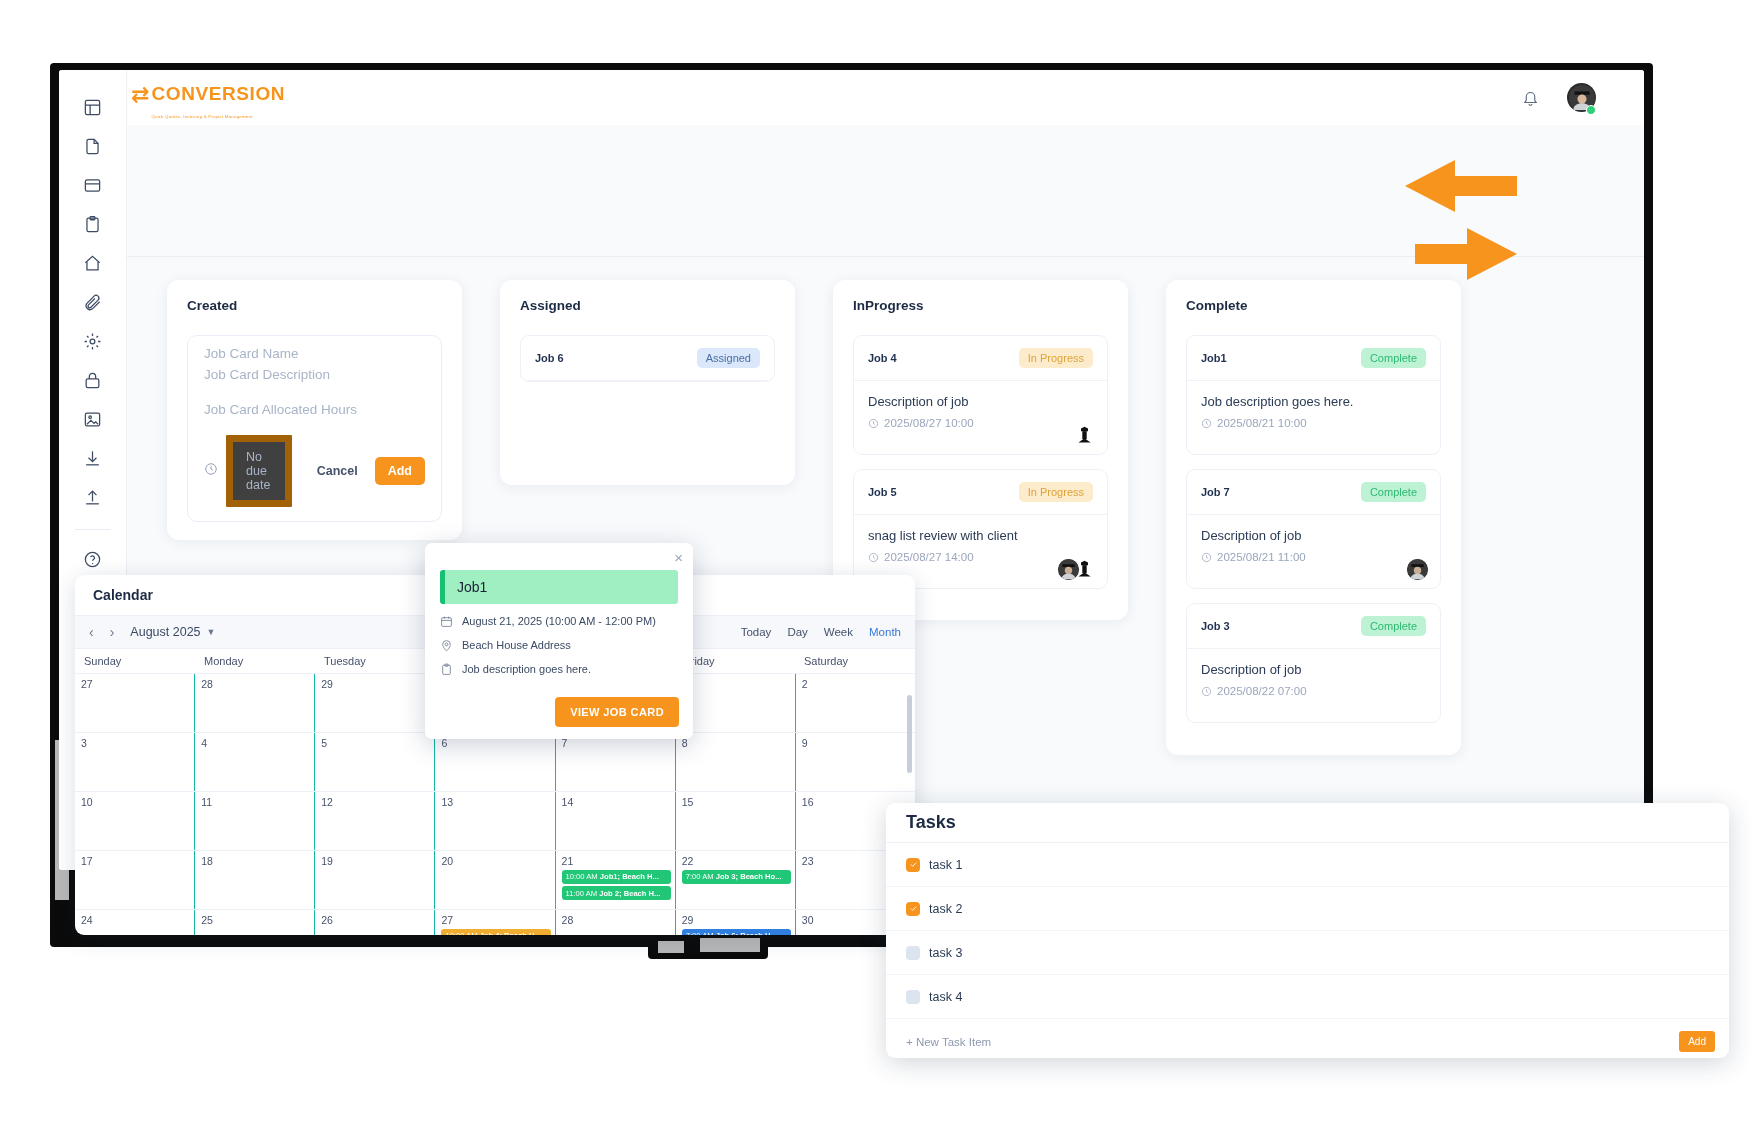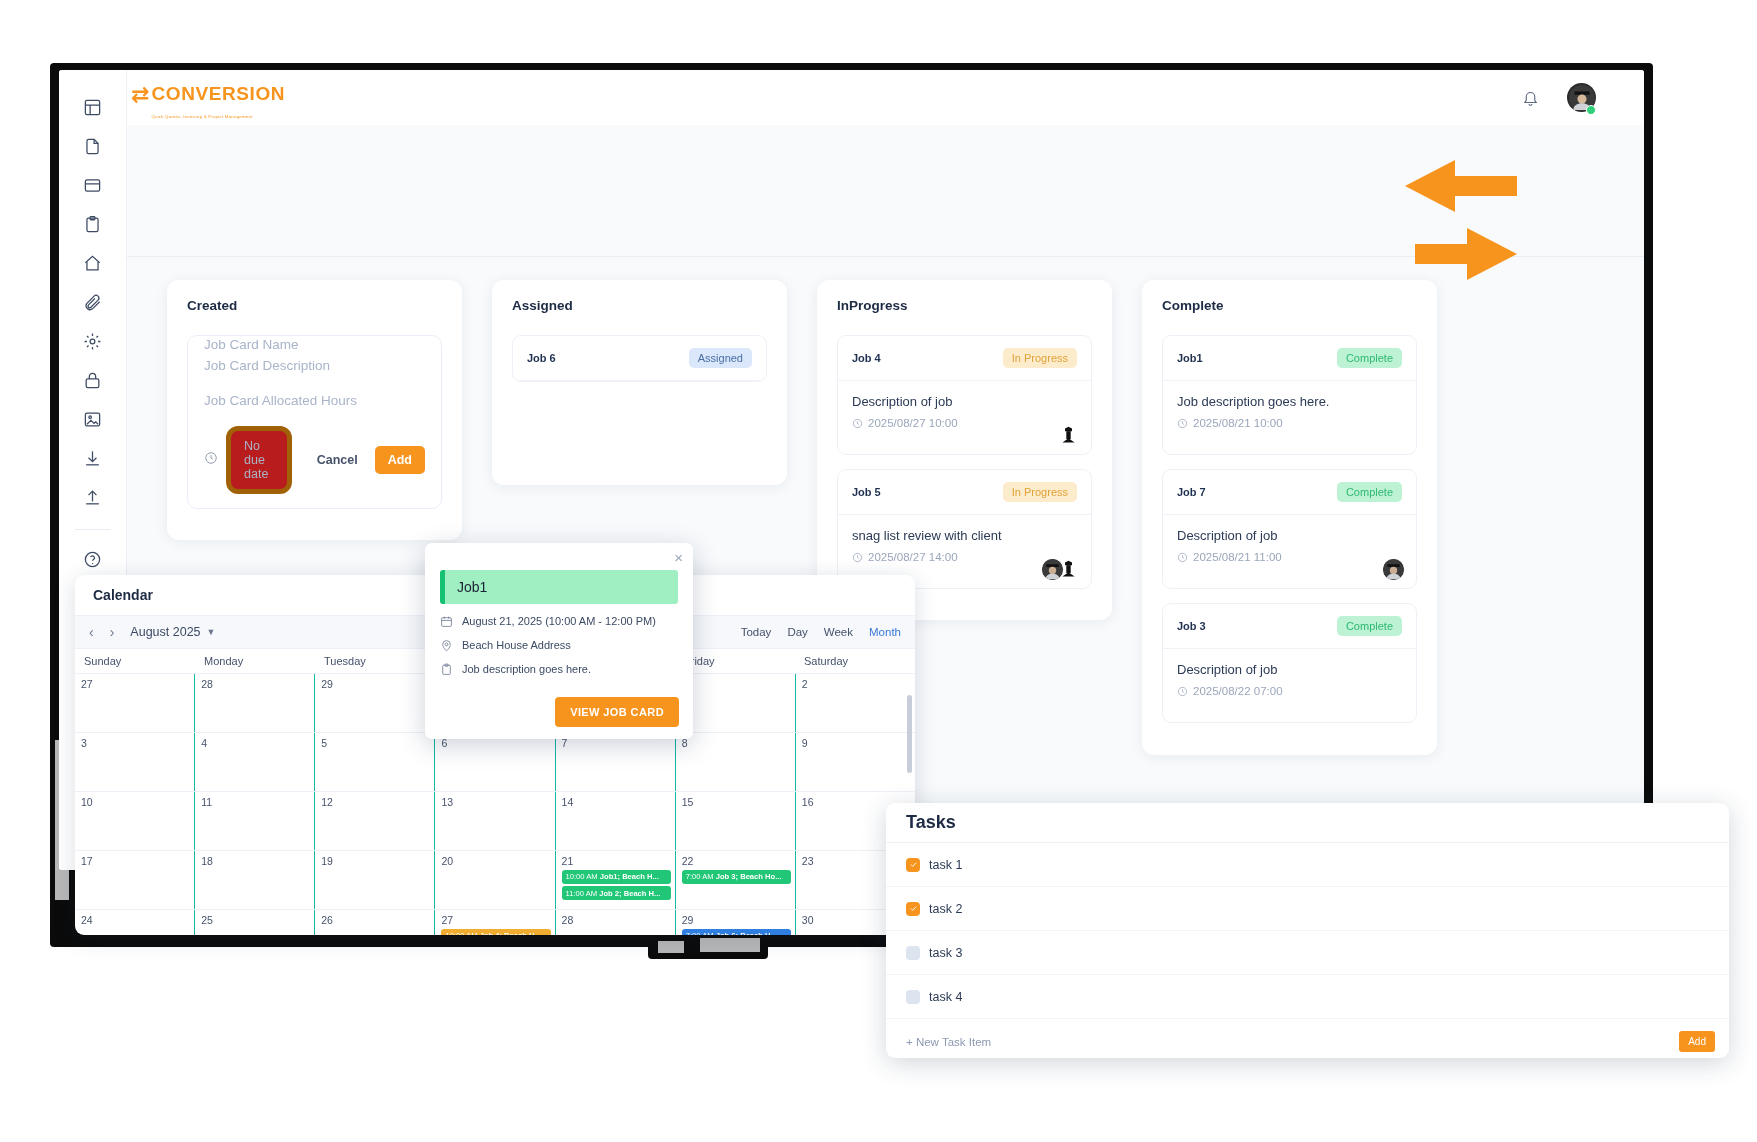--- a/index.html
+++ b/index.html
@@ -55,21 +55,21 @@
   
   #content{
     position:absolute;left:68px;top:55px;right:0;bottom:0;background:#f8fafc;
   }
   
   #tabs{position:absolute;left:70px;top:45px;display:flex;align-items:flex-end;gap:24px;}
   .tab{font-size:13.5px;color:#9aa6bb;padding:0 4px 12px 4px;cursor:pointer;white-space:nowrap;}
   .tab.active{color:#1c2a43;font-weight:700;border-bottom:2.5px solid #f7941d;}
   #tabs-rule{position:absolute;left:0;top:131px;right:0;height:1px;background:#e9edf4;}
   
-  #kanban{position:absolute;left:40px;top:155px;display:flex;gap:30px;}
+  #kanban{position:absolute;left:40px;top:155px;display:flex;gap:38px;}
   .col{
     background:#ffffff;border-radius:12px;
     box-shadow:0 2px 14px rgba(26,43,77,.07);
     padding:18px 20px 22px 20px;box-sizing:border-box;width:295px;
   }
   .col-title{font-size:13.5px;font-weight:700;color:#1c2a43;margin-bottom:22px;}
   .jcard{
     border:1px solid #edf1f7;border-radius:9px;background:#fff;margin-bottom:14px;overflow:hidden;
   }
   .jcard-top{display:flex;align-items:center;justify-content:space-between;padding:12px 14px;border-bottom:1px solid #eff3f8;}
@@ -79,26 +79,26 @@
   .badge.inprogress{background:#fdeccb;color:#e0a23a;}
   .badge.complete{background:#bdf3d4;color:#2eb872;}
   .jcard-body{padding:13px 14px 14px 14px;position:relative;min-height:46px;}
   .jcard-desc{font-size:13px;color:#2b3a55;margin-bottom:7px;line-height:1.25;}
   .jcard-time{font-size:11.5px;color:#9aa6bb;display:flex;align-items:center;gap:5px;}
   .jcard-time svg{width:11px;height:11px;stroke:#9aa6bb;fill:none;stroke-width:1.7;}
   .jc-avs{position:absolute;right:12px;bottom:8px;display:flex;align-items:center;}
   .av{width:21px;height:21px;border-radius:50%;overflow:hidden;display:flex;align-items:center;justify-content:center;background:#2f2f2f;margin-left:-5px;}
   .av.plain{background:transparent;}
   
-  .create-box{border:1px solid #e9eef6;border-radius:10px;padding:1px 16px 14px 16px;}
+  .create-box{border:1px solid #e9eef6;border-radius:10px;padding:10px 16px 14px 16px;}
   .ph{font-size:13.5px;color:#a9b4c8;margin-bottom:6px;}
   .ph.gap{margin-top:20px;margin-bottom:18px;}
   .create-row{display:flex;align-items:center;gap:8px;}
   .clock-ic svg{width:14px;height:14px;stroke:#8d99ad;fill:none;stroke-width:1.6;}
-  .date-btn{border:5px solid #a16207;border-radius:12px;padding:8px 13px;font-size:12.5px;color:#a9b4c8;cursor:pointer;background:#b91c1c;}
+  .date-btn{border:7px solid #a16207;border-radius:1px;padding:8px 13px;font-size:12.5px;color:#a9b4c8;cursor:pointer;background:#404040;}
   .spacer{flex:1;}
   .btn-cancel{font-size:12.5px;color:#46526b;font-weight:700;cursor:pointer;padding:6px 9px;}
   .btn-add{background:#f7941d;color:#fff;font-size:12.5px;font-weight:700;border:none;border-radius:5px;padding:7px 13px;cursor:pointer;}
   
   #cal{
     position:absolute;left:75px;top:575px;width:840px;height:360px;
     background:#fff;border-radius:9px;box-shadow:0 4px 22px rgba(26,43,77,.16);
     overflow:hidden;
   }
   #cal-head{height:40px;display:flex;align-items:center;padding-left:18px;border-bottom:1px solid #edf1f7;}

